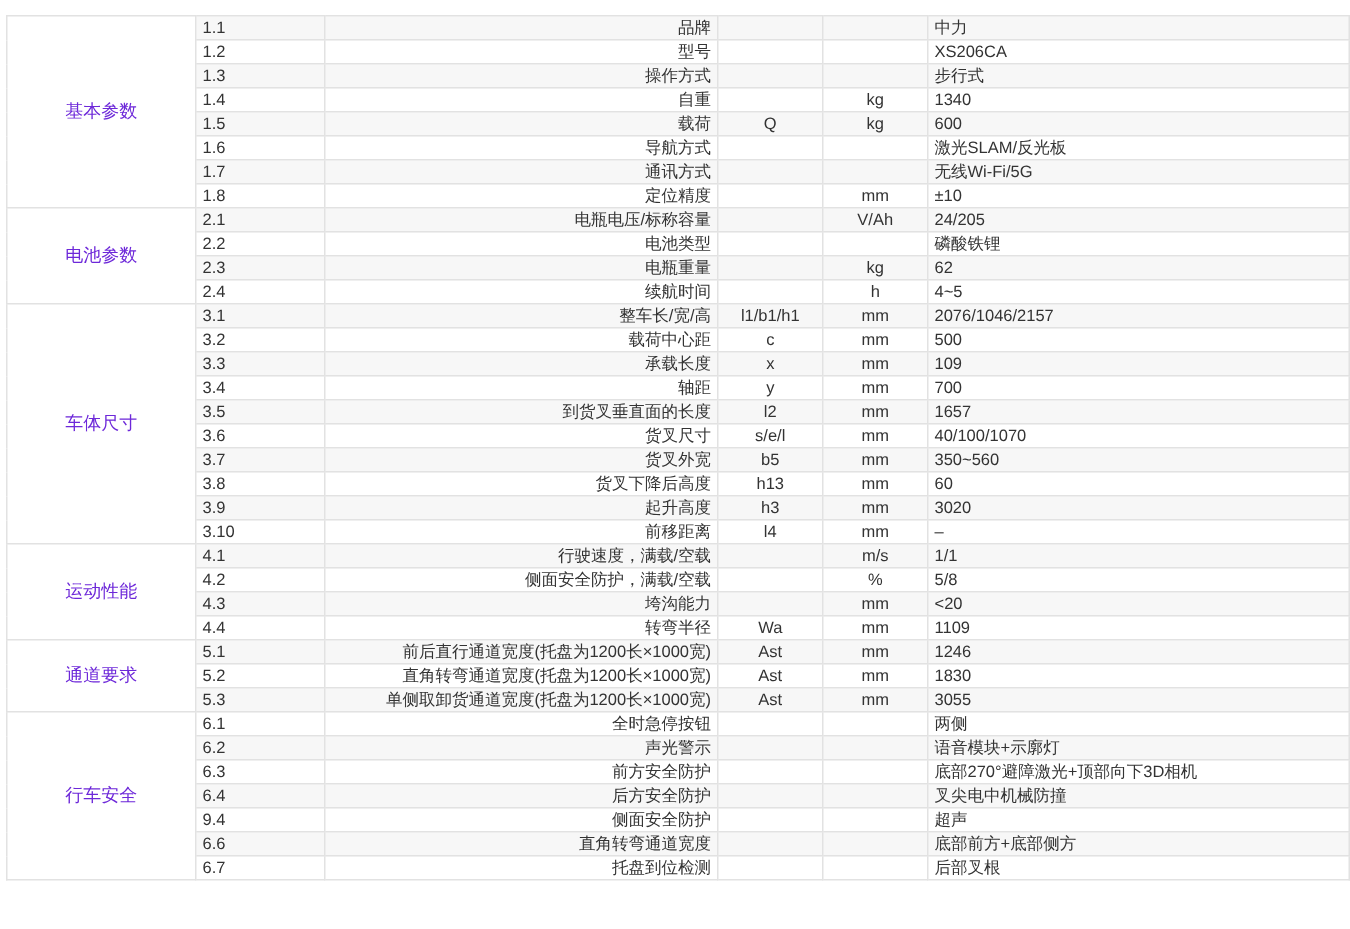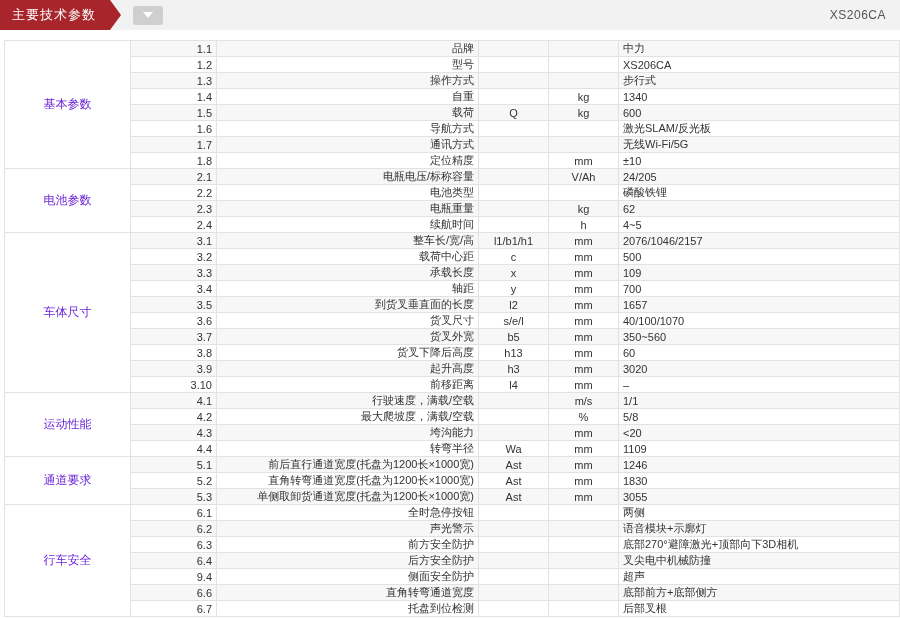--- a/index.html
+++ b/index.html
@@ -72,42 +72,34 @@
     table-layout: fixed;
     font-size: 11px;
     color: #333333;
   }
   table.spec td {
     border: 1px solid #e2e2e2;
     height: 16px;
     padding: 0 4px;
   }
   .c-group   { width: 126px; text-align: center; font-size: 12px; color: #6d28d9; }
-  .c-no      { width: 86px;  text-align: right; }
+  .c-no      { width: 86px;  text-align: left; }
   .c-item    { width: 262px; text-align: right; padding-left: 10px; }
   .c-sym     { width: 70px;  text-align: center; }
   .c-unit    { width: 70px;  text-align: center; }
   .c-val     { text-align: left; margin-left: 13px; }
   tr.alt td { background: #f7f7f7; }
   tr.plain td { background: #ffffff; }
   td.group-cell { background: #ffffff !important; }
 </style>
 </head>
 <body>
 
 <div class="page">
 
-  <div class="header">
-    <div class="header-title">主要技术参数</div>
-    <div class="header-arrow"></div>
-    <div class="header-chip">
-      <span class="caret"></span>
-    </div>
-    <div class="header-model">XS206CA</div>
-  </div>
 
   <div class="tbl-wrap">
     <table class="spec">
       <tbody id="spec-body">
           <tr class="alt">
             <td class="c-group group-cell" rowspan="8">基本参数</td>
             <td class="c-no">1.1</td>
             <td class="c-item">品牌</td>
             <td class="c-sym"></td>
             <td class="c-unit"></td>
@@ -265,21 +257,21 @@
           <tr class="alt">
             <td class="c-group group-cell" rowspan="4">运动性能</td>
             <td class="c-no">4.1</td>
             <td class="c-item">行驶速度，满载/空载</td>
             <td class="c-sym"></td>
             <td class="c-unit">m/s</td>
             <td class="c-val">1/1</td>
           </tr>
           <tr class="plain">
             <td class="c-no">4.2</td>
-            <td class="c-item">最大爬坡度，满载/空载</td>
+            <td class="c-item">侧面安全防护，满载/空载</td>
             <td class="c-sym"></td>
             <td class="c-unit">%</td>
             <td class="c-val">5/8</td>
           </tr>
           <tr class="alt">
             <td class="c-no">4.3</td>
             <td class="c-item">垮沟能力</td>
             <td class="c-sym"></td>
             <td class="c-unit">mm</td>
             <td class="c-val">&lt;20</td>

